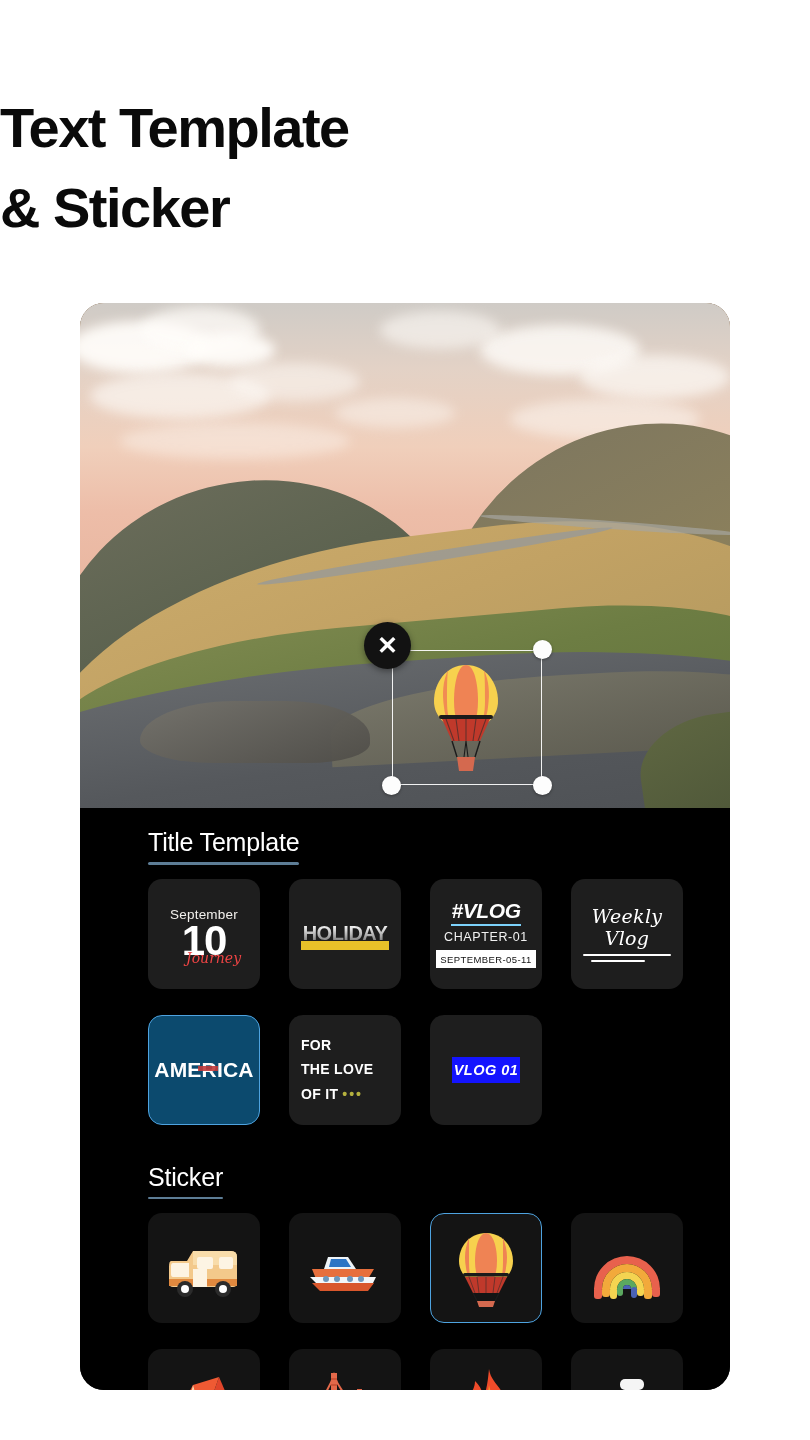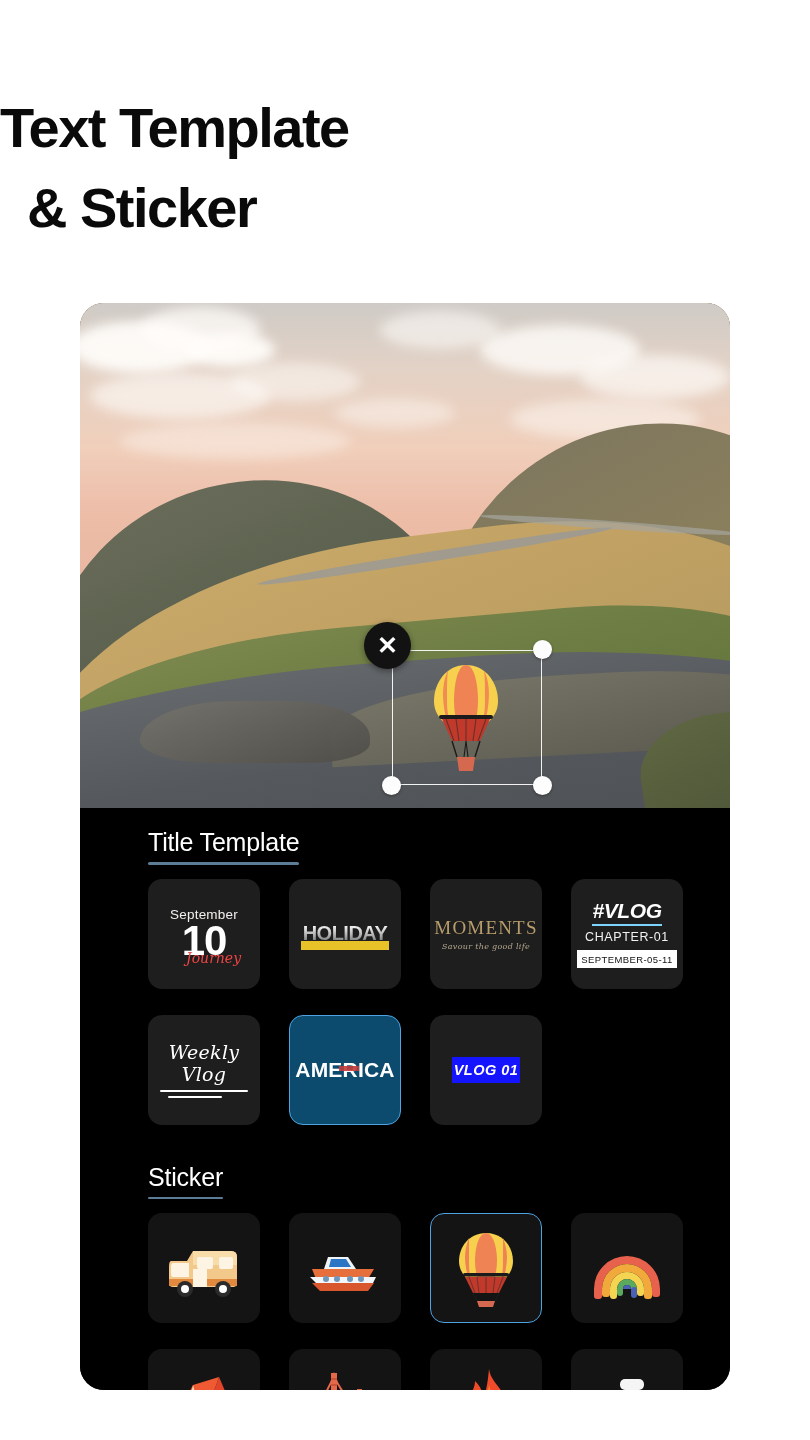--- a/index.html
+++ b/index.html
@@ -14,21 +14,21 @@
   
   .headline {
     position:absolute;
     top:88px; left:0; right:0;
     color:#0a0a0a;
     font-size:56px;
     font-weight:bold;
     line-height:1.42;
     letter-spacing:-1.5px;
   }
-  .headline .l2 { display:block;padding-left:27px; }
+  .headline .l2 { display:block; }
 
   
   .phone {
     position:absolute;
     left:80px; top:303px;
     width:650px; height:1087px;
     border-radius:24px;
     background:#000;
     overflow:hidden;
   }
@@ -318,26 +318,20 @@
         </div>
       </div>
 
       <div class="card">
         <div class="holiday-wrap">
           <div class="holiday-bar"></div>
           <div class="c-holiday">HOLIDAY</div>
         </div>
       </div>
 
-      <div class="card">
-        <div class="moments-wrap">
-          <div class="c-moments">MOMENTS</div>
-          <div class="c-moments-sub">Savour the good life</div>
-        </div>
-      </div>
 
       <div class="card">
         <div class="vlog-wrap">
           <div class="c-vlog">#VLOG</div>
           <div class="c-chapter">CHAPTER-01</div>
           <div class="c-daterange">SEPTEMBER-05-11</div>
         </div>
       </div>
 
       <div class="card">
@@ -345,20 +339,29 @@
           <div class="c-weekly">Weekly Vlog</div>
           <div class="weekly-rule1"></div>
           <div class="weekly-rule2"></div>
         </div>
       </div>
 
       <div class="card sel-card">
         <div class="c-america">AMERICA</div>
       </div>
 
+      <div class="card">
+        <div class="love-wrap">
+          <div>FOR</div>
+          <div>THE LOVE</div>
+          <div>
+            <span>OF IT</span><span class="dots">•••</span>
+          </div>
+        </div>
+      </div>
 
       <div class="card">
         <div class="vlog01-chip">VLOG 01</div>
       </div>
     </div>
 
     
     <div class="section-head" style="margin-top:18px;">
       <div class="section-title">Sticker</div>
       <div class="section-rule" style="width: 75px;"></div>

